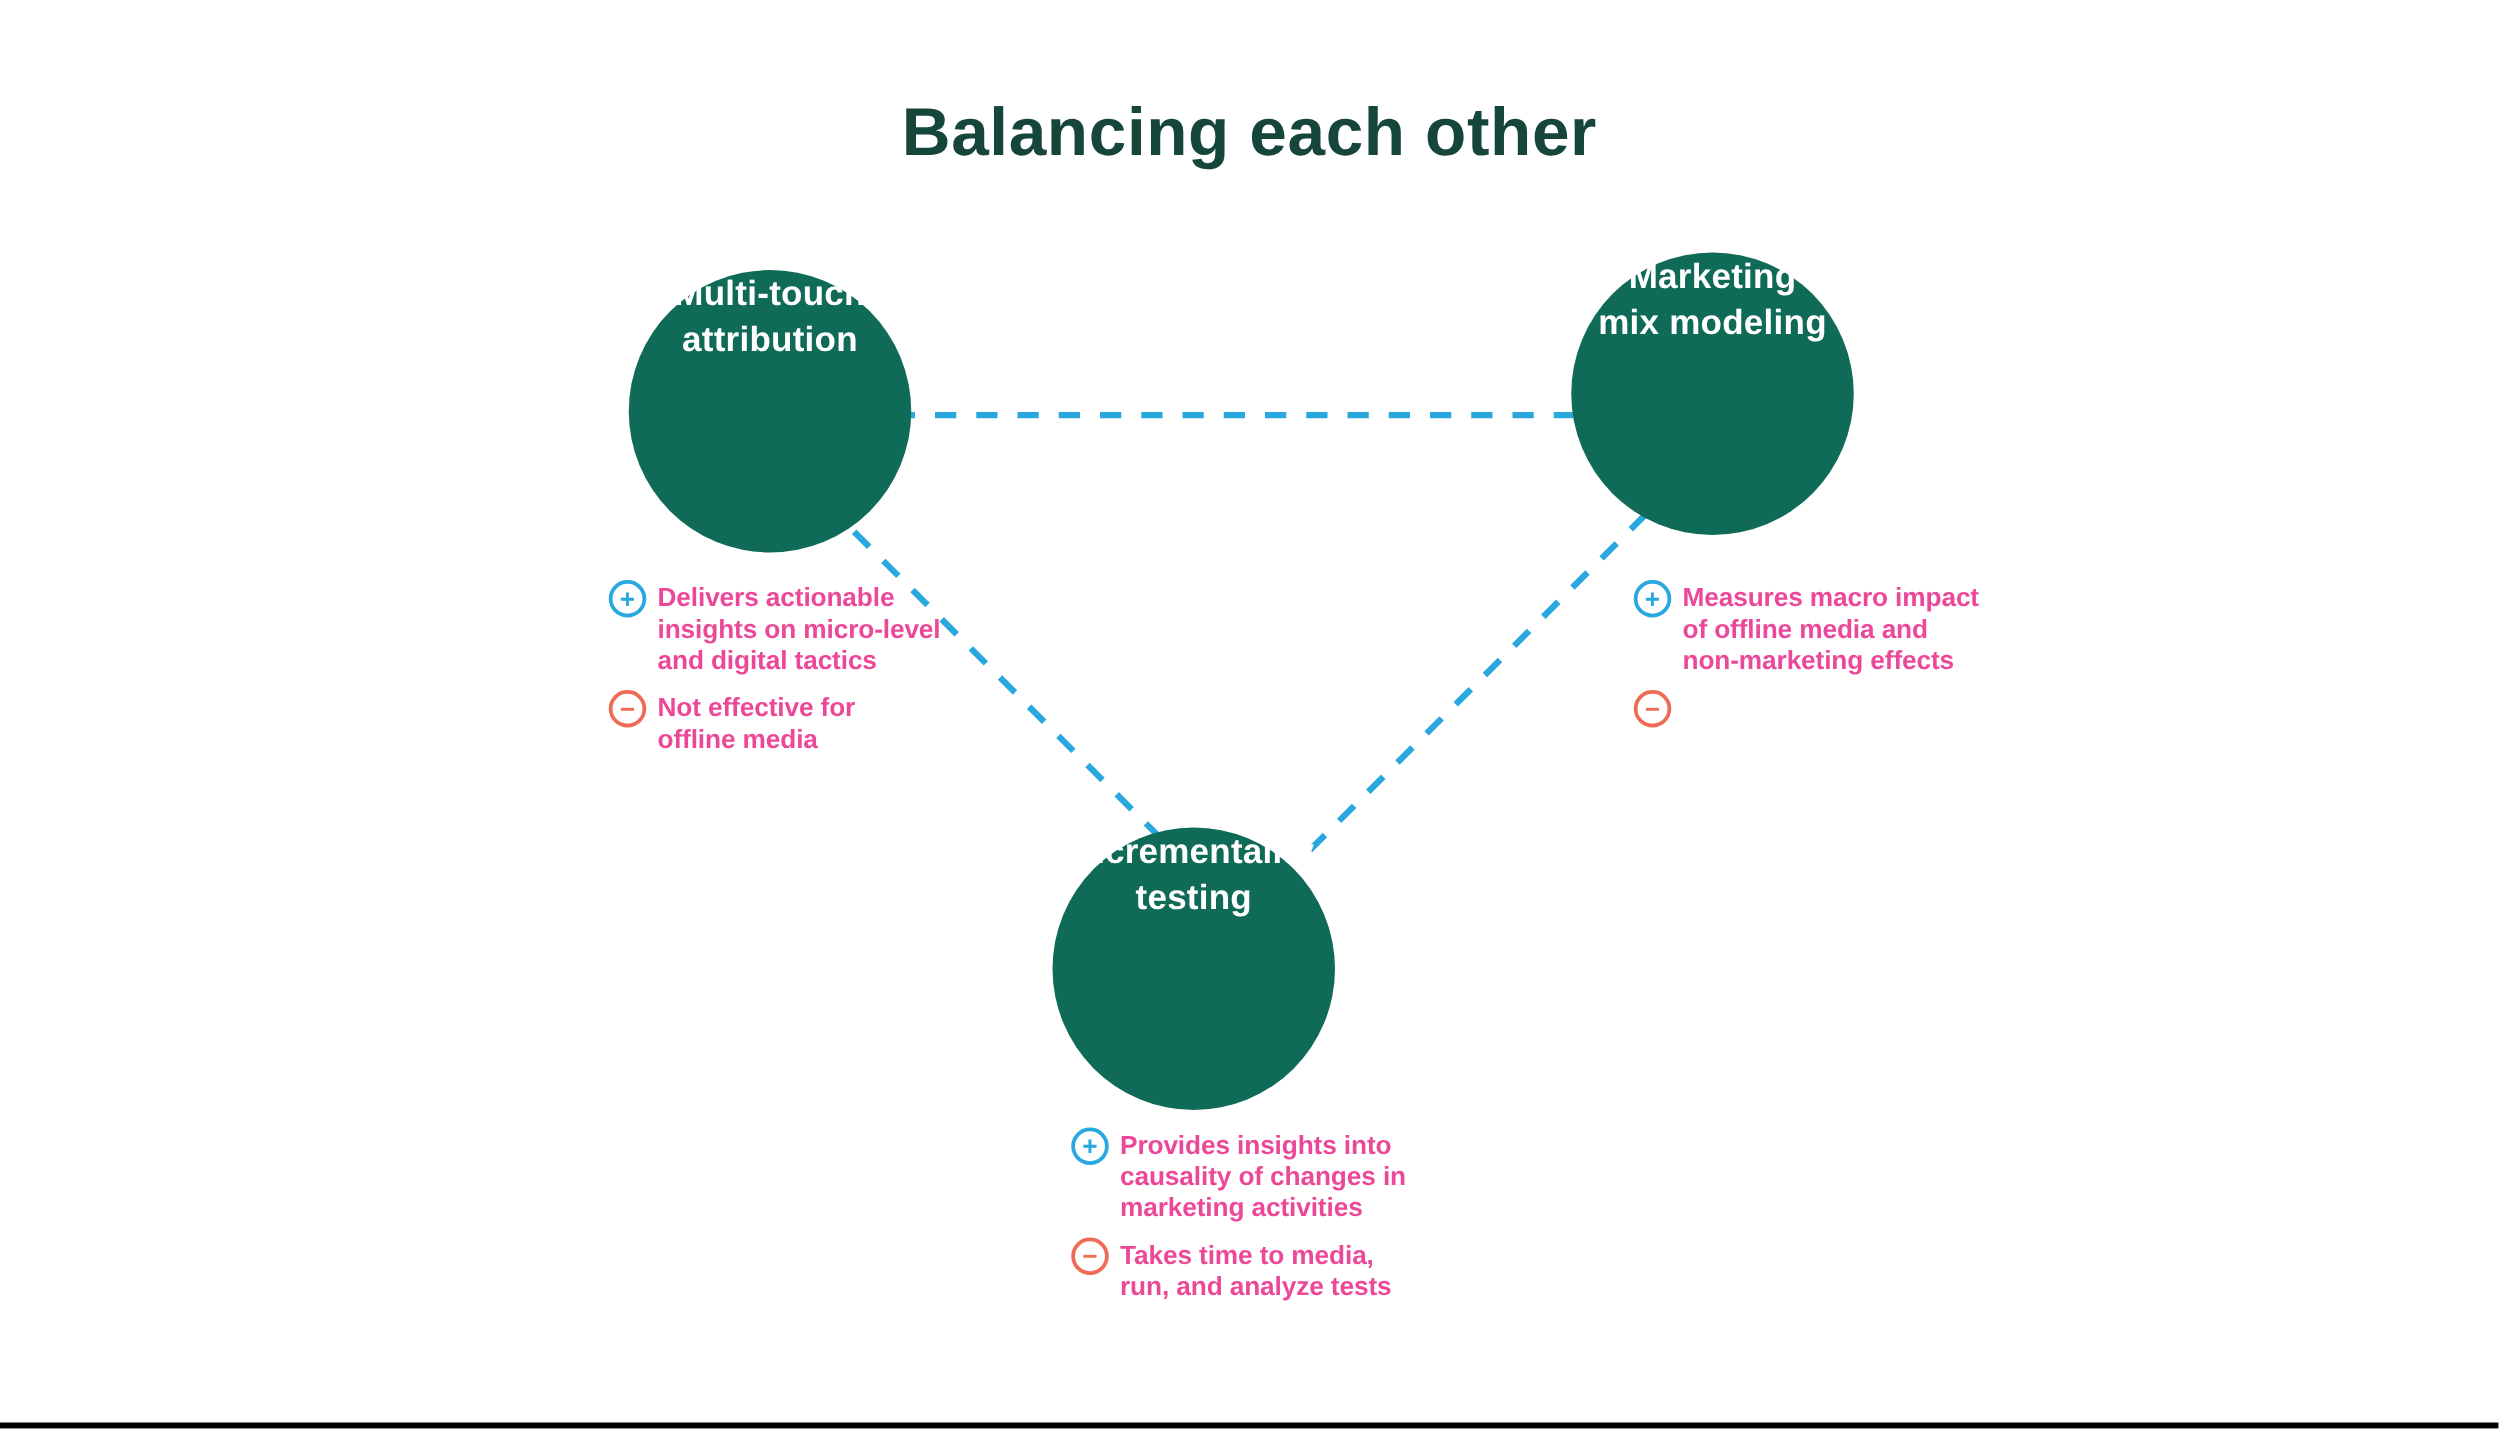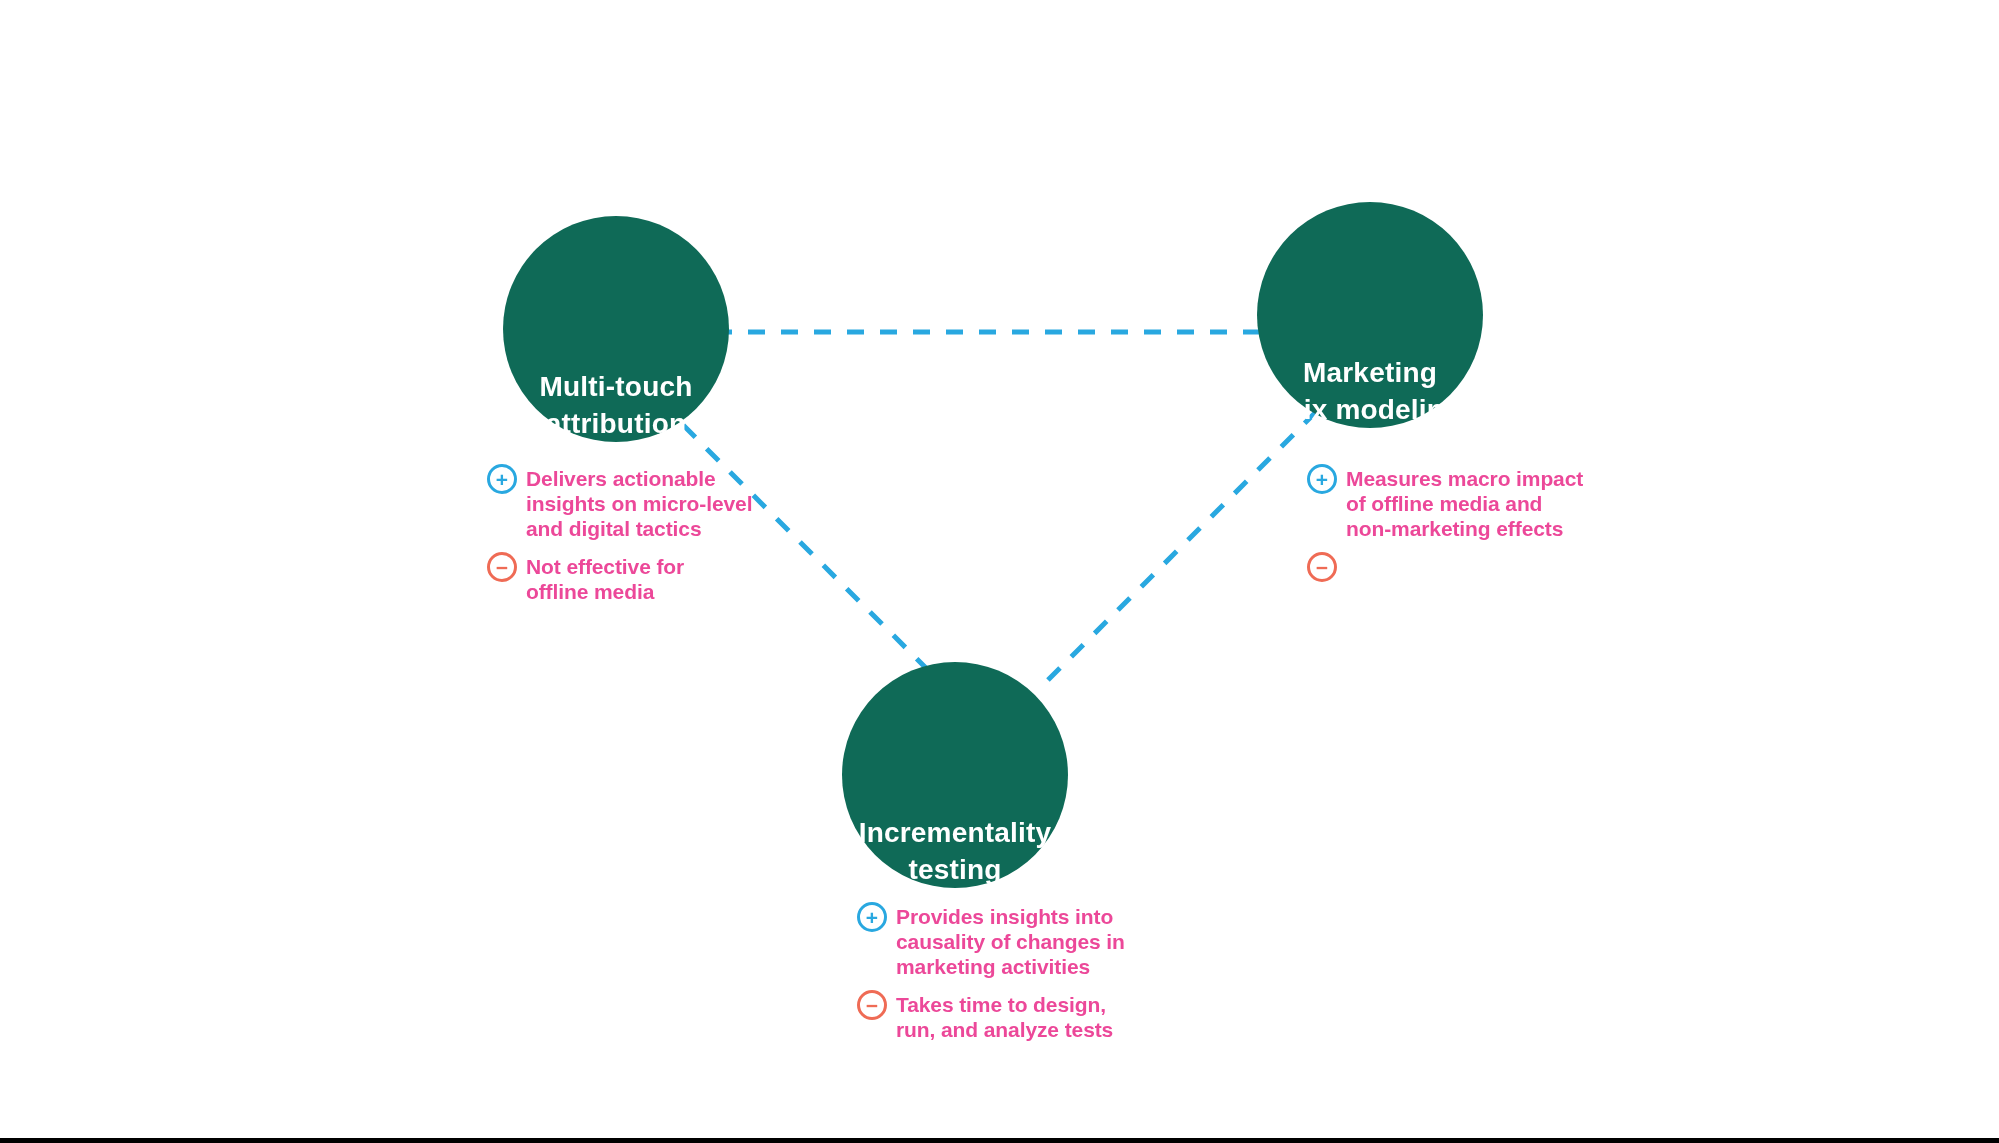--- a/index.html
+++ b/index.html
@@ -36,21 +36,21 @@
     stroke-linecap: butt;
     fill: none;
   }
   .node {
     position: absolute;
     width: 226px;
     height: 226px;
     border-radius: 50%;
     background: #0F6A57;
     display: flex;
-    align-items: flex-end;
+    align-items: flex-start;
     justify-content: center;
     text-align: center;
   }
   .node-label {
     color: #ffffff;
     font-size: 28px;
     line-height: 37px;
     font-weight: 700;
     white-space: pre-line;
     letter-spacing: 0.2px;
@@ -102,20 +102,21 @@
     width: 100%;
     height: 5px;
     background: #000000;
   }
 </style>
 </head>
 <body>
 
 <div class="canvas">
 
+  <h1 class="title">Balancing each other</h1>
 
   <svg class="connectors" viewBox="0 0 1999 1143" xmlns="http://www.w3.org/2000/svg">
     <line x1="616" y1="332" x2="1370" y2="332" stroke="#29A8E0"></line>
     <line x1="660" y1="402" x2="960" y2="702" stroke="#29A8E0"></line>
     <line x1="1340" y1="388" x2="1040" y2="688" stroke="#29A8E0"></line>
   </svg>
 
   <div class="node node-mta">
     <span class="node-label">Multi-touch
 attribution</span>
@@ -159,20 +160,20 @@
 
   <div class="notes notes-inc">
     <div class="note">
       <span class="badge plus">+</span>
       <p class="note-text">Provides insights into
 causality of changes in
 marketing activities</p>
     </div>
     <div class="note">
       <span class="badge minus">−</span>
-      <p class="note-text">Takes time to design,
+      <p class="note-text">Takes time to media,
 run, and analyze tests</p>
     </div>
   </div>
 
   <div class="bottom-bar"></div>
 
 </div>
 
 </body></html>

